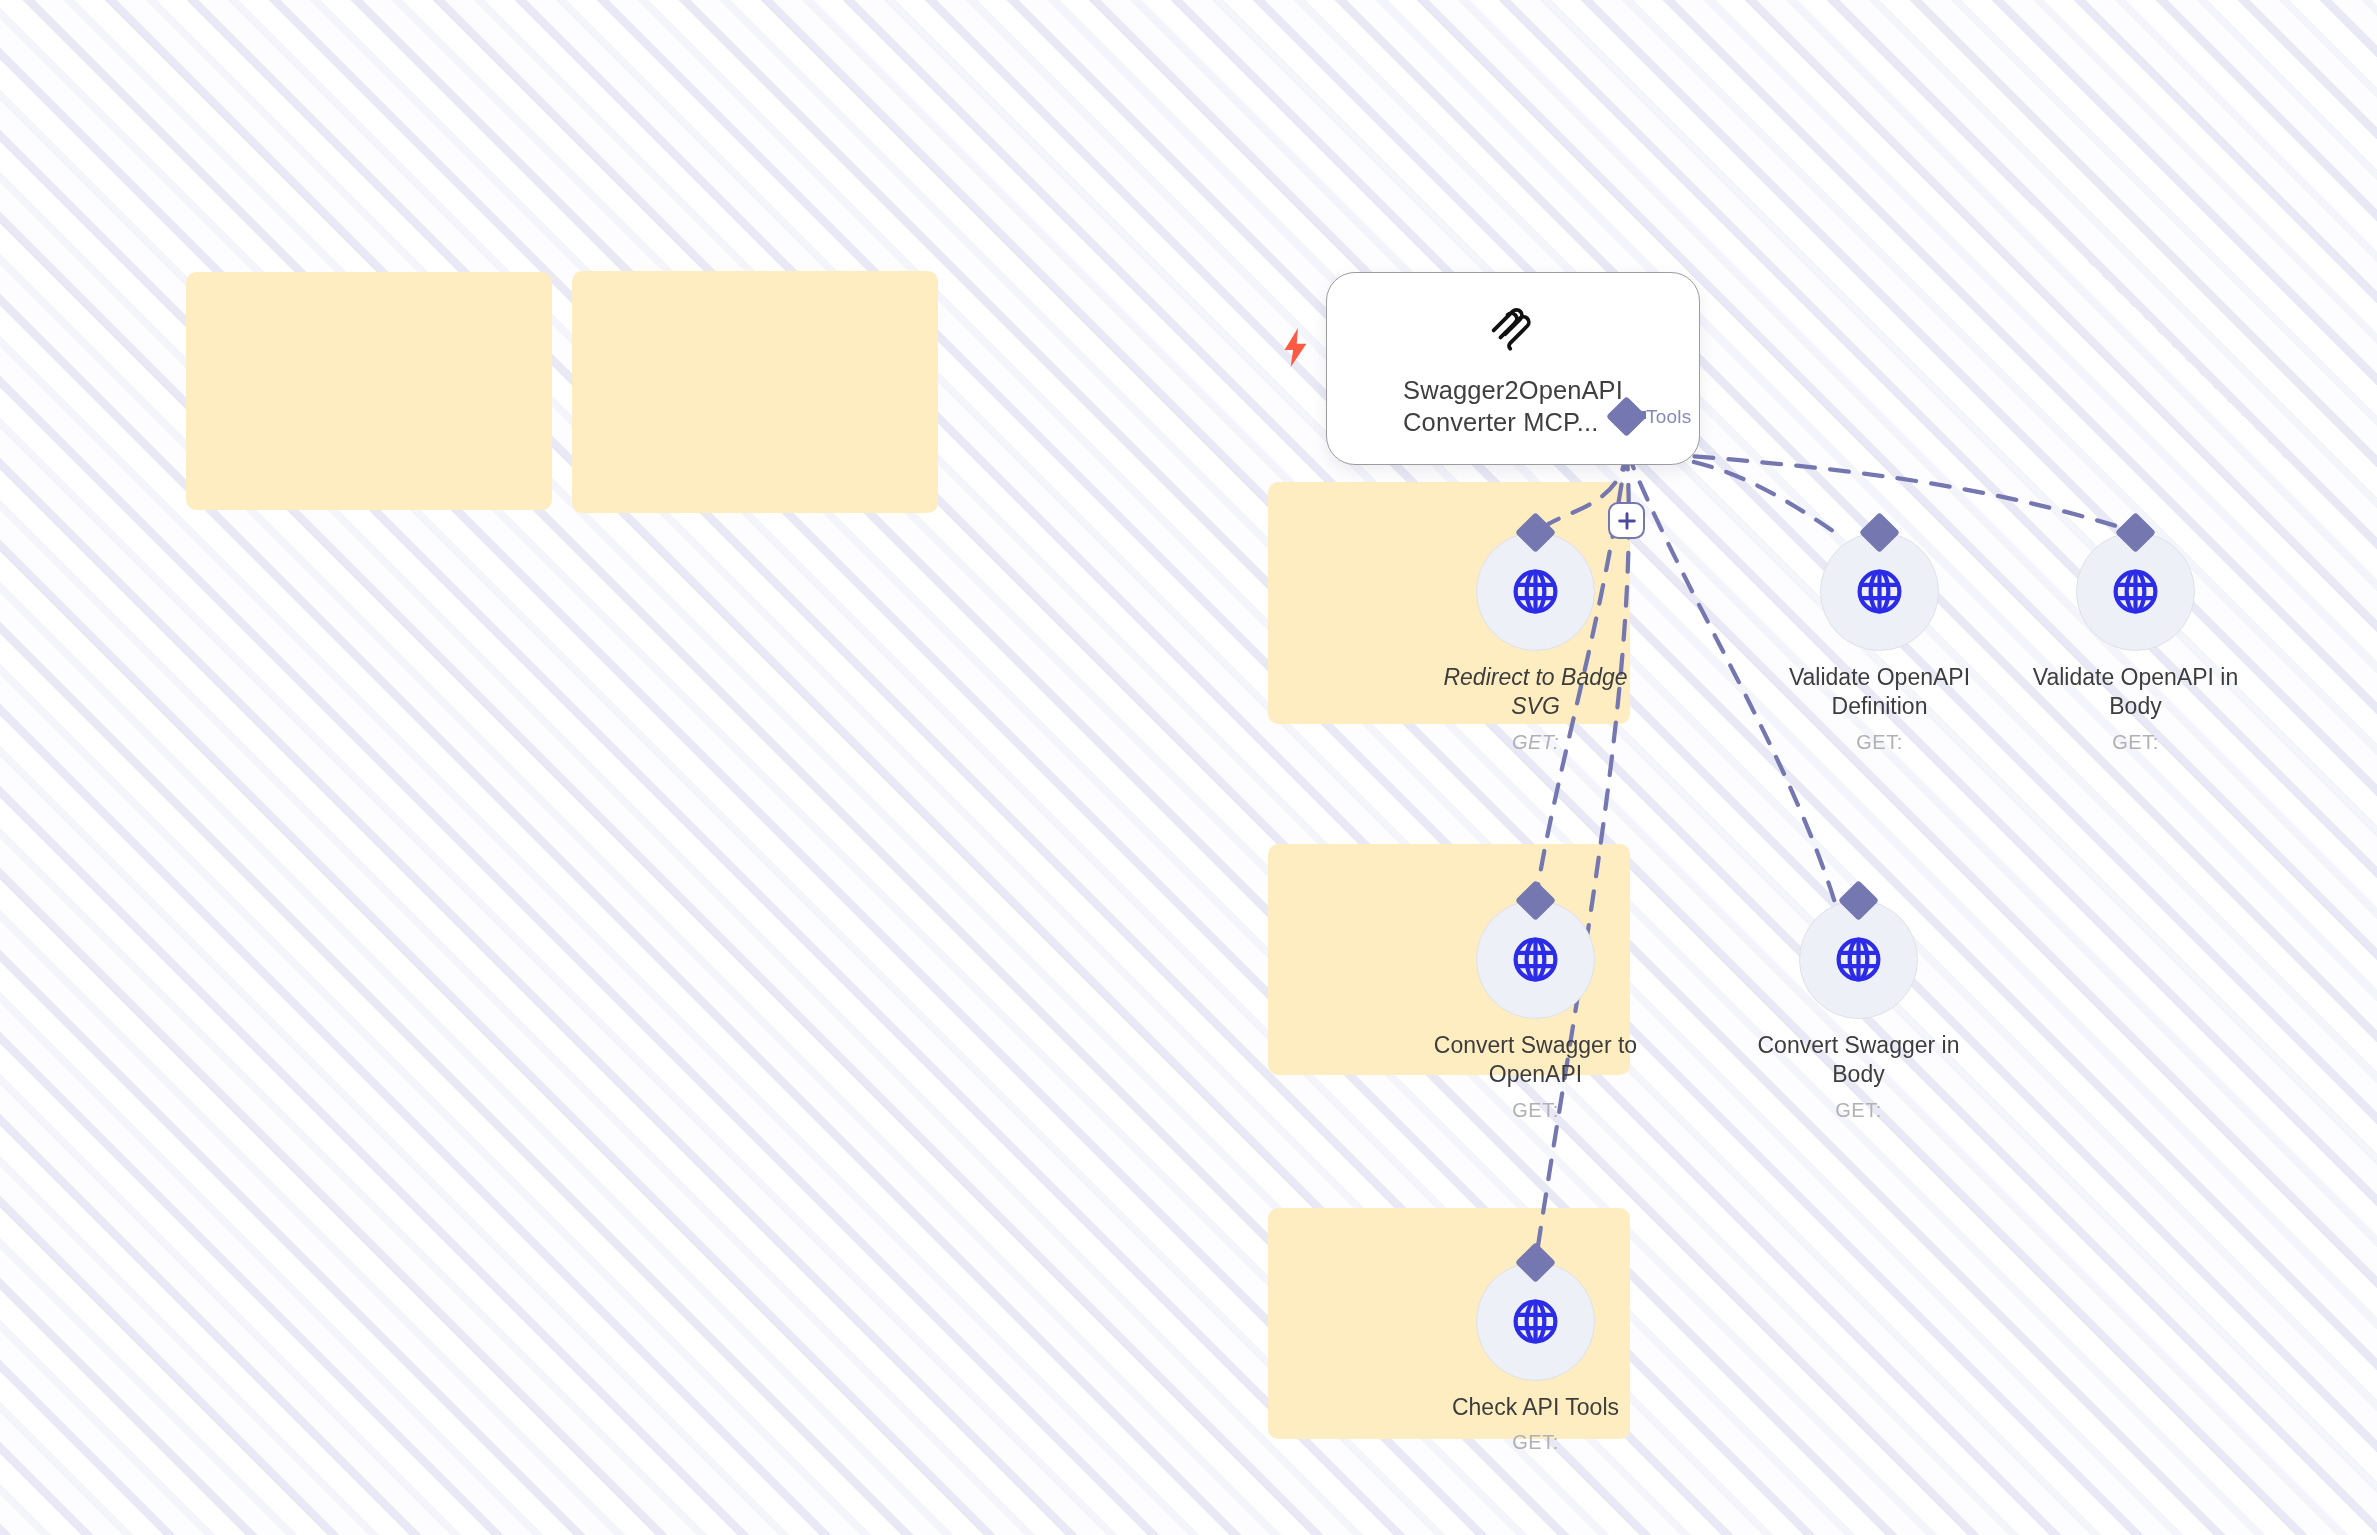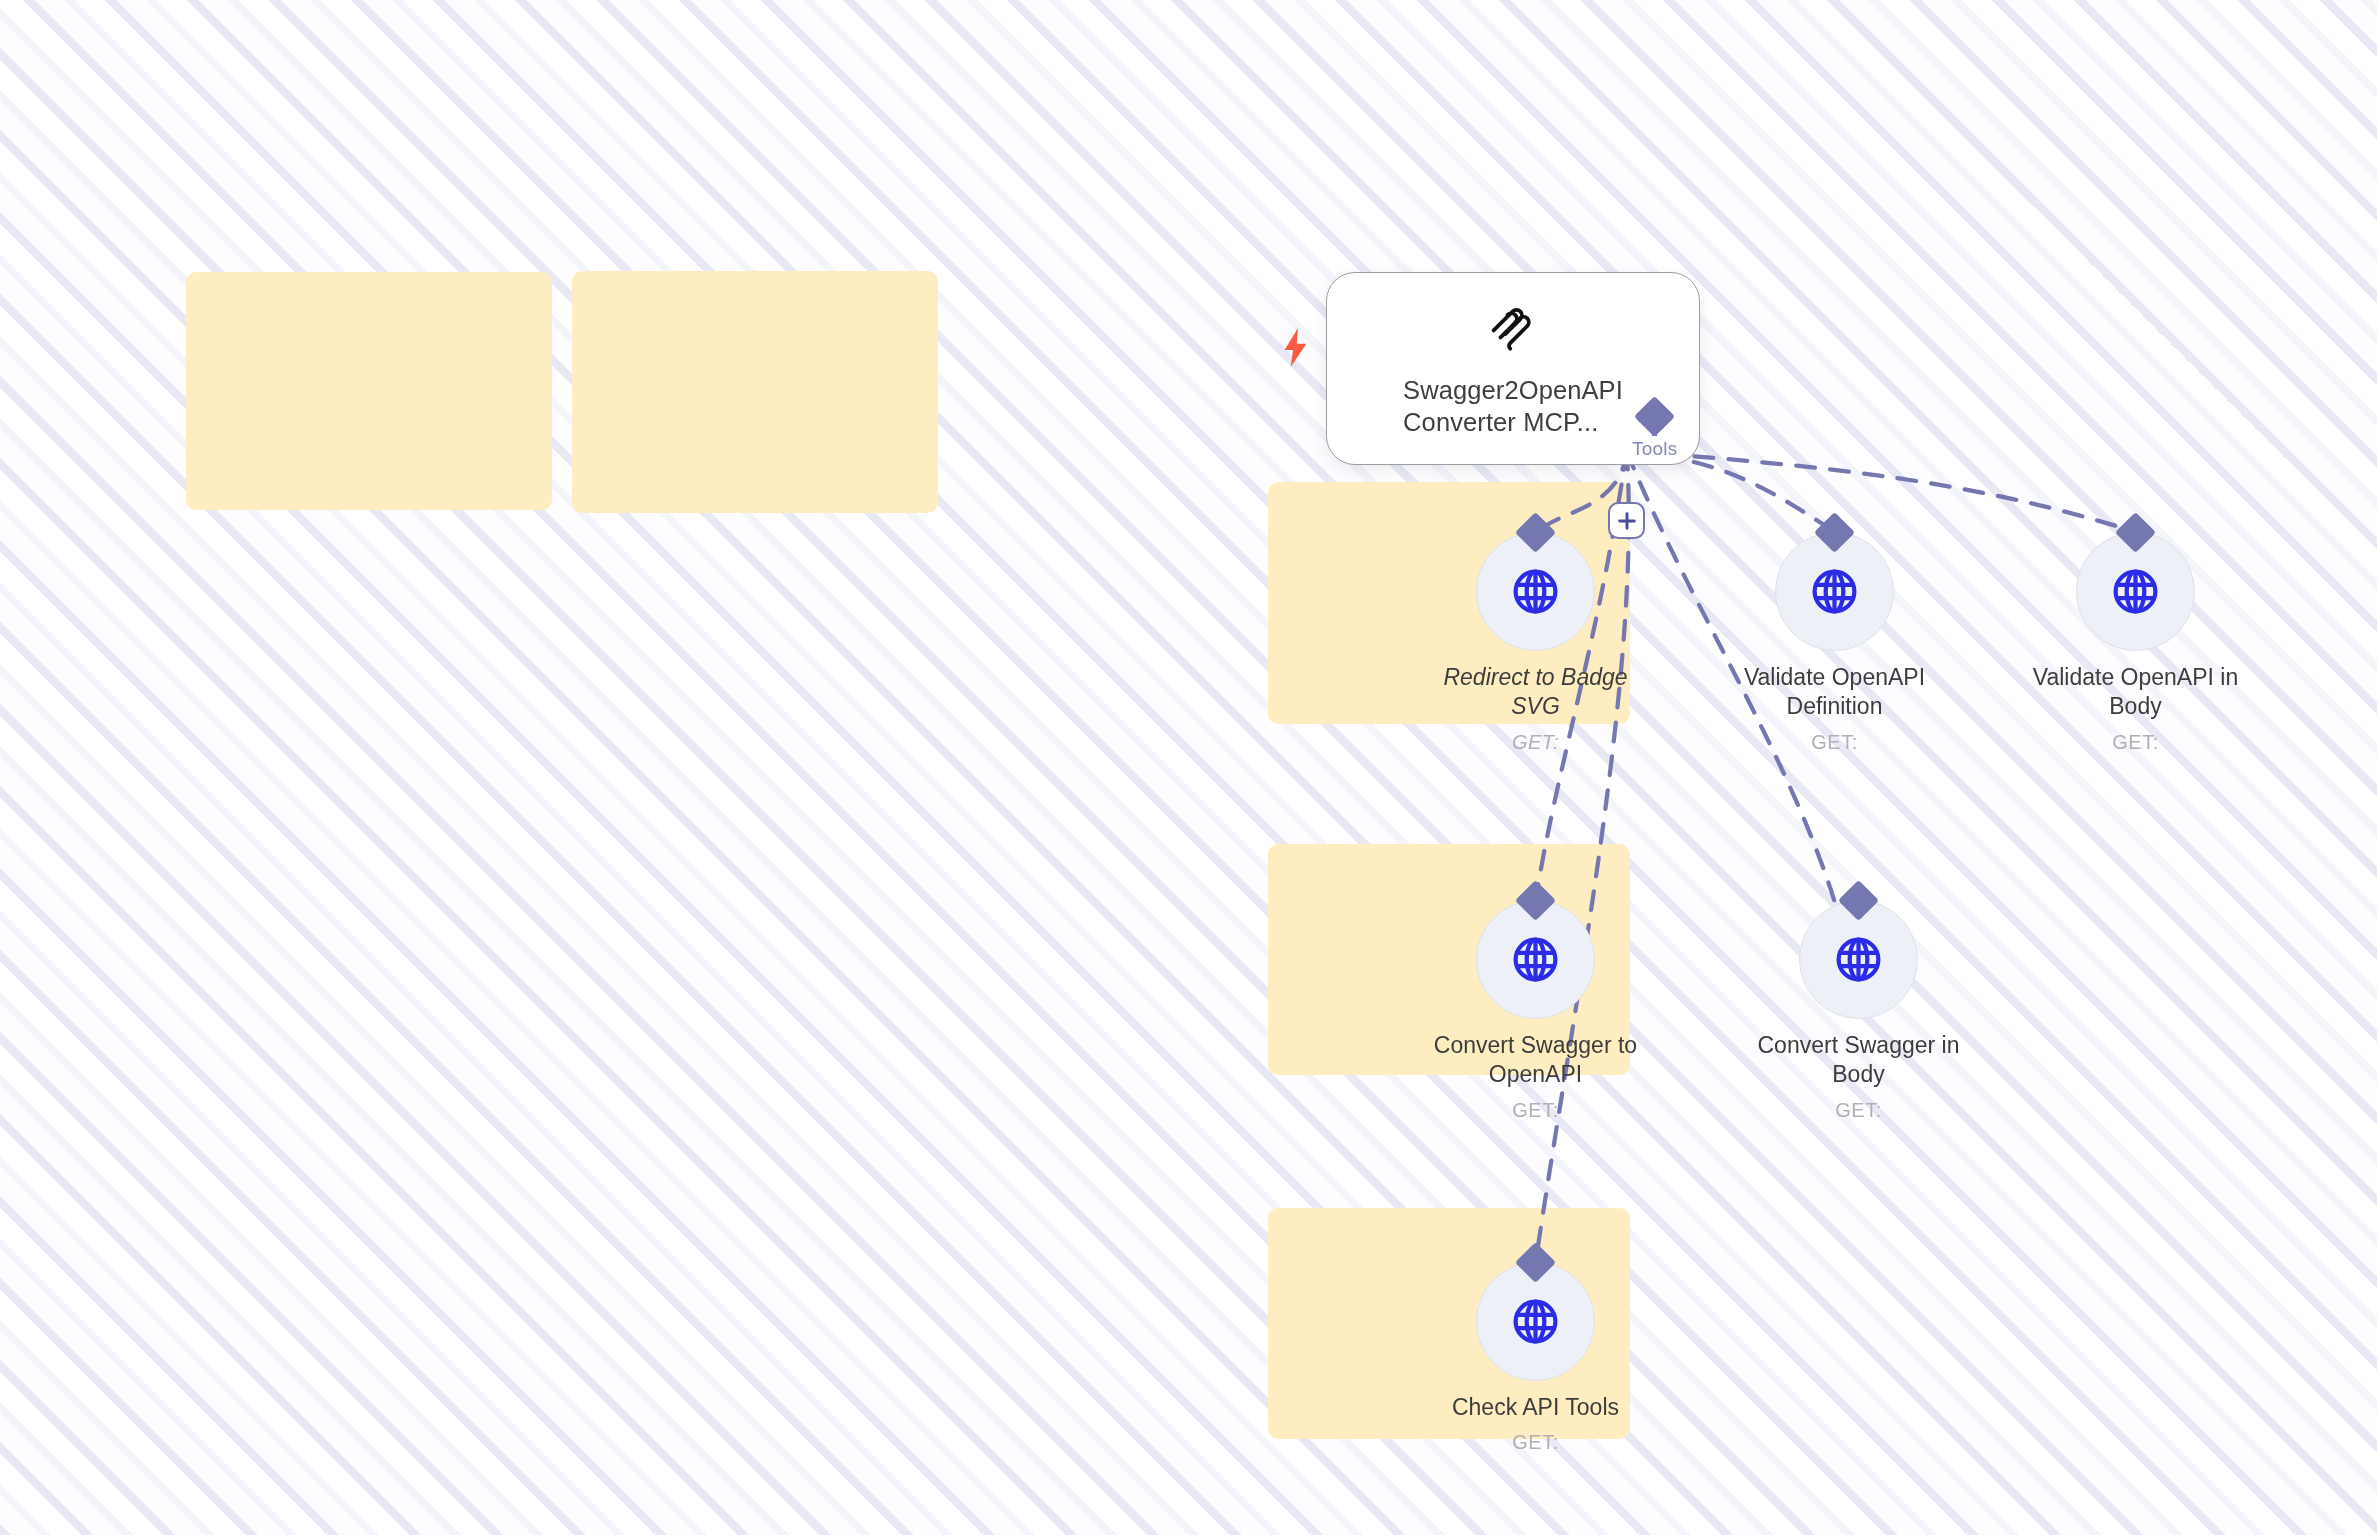--- a/index.html
+++ b/index.html
@@ -124,23 +124,22 @@
     margin-top: 9px;
     font-size: 20px;
     color: #b0b0b5;
     letter-spacing: 0.5px;
   }
 
   
   .tools-port {
     position: absolute;
     display: flex;
-    flex-direction: column;
-    align-items: center;
-    margin-left: 20px;
+    flex-direction: row;
+    align-items: center;
   }
   .tools-port .port-diamond { position: relative; top: 0; left: 0; margin: 0; }
   .tools-port .port-stem {
     width: 5.1px;
     height: 8.5px;
     background: #7577b0;
     margin-top: -3.4px;
   }
   .tools-port .tools-label {
     margin-top: 1.7px;
@@ -234,21 +233,21 @@
           <ellipse cx="12" cy="12" rx="4" ry="9"></ellipse>
           <path d="M3 9 H21 M3 15 H21 M12 3 V21"></path>
         </g>
       </svg>
     </div>
     <div class="tool-label">Redirect to Badge
 SVG</div>
     <div class="tool-sub">GET:</div>
   </div>
 
-  <div class="tool-node" style="left:1707px; top:532px;">
+  <div class="tool-node" style="left:1752px; top:532px;">
     <div class="tool-circle">
       <span class="port-diamond"></span>
       <svg class="globe" viewBox="0 0 24 24">
         <g fill="none" stroke="#2b2be8" stroke-width="1.9">
           <circle cx="12" cy="12" r="9"></circle>
           <ellipse cx="12" cy="12" rx="4" ry="9"></ellipse>
           <path d="M3 9 H21 M3 15 H21 M12 3 V21"></path>
         </g>
       </svg>
     </div>

